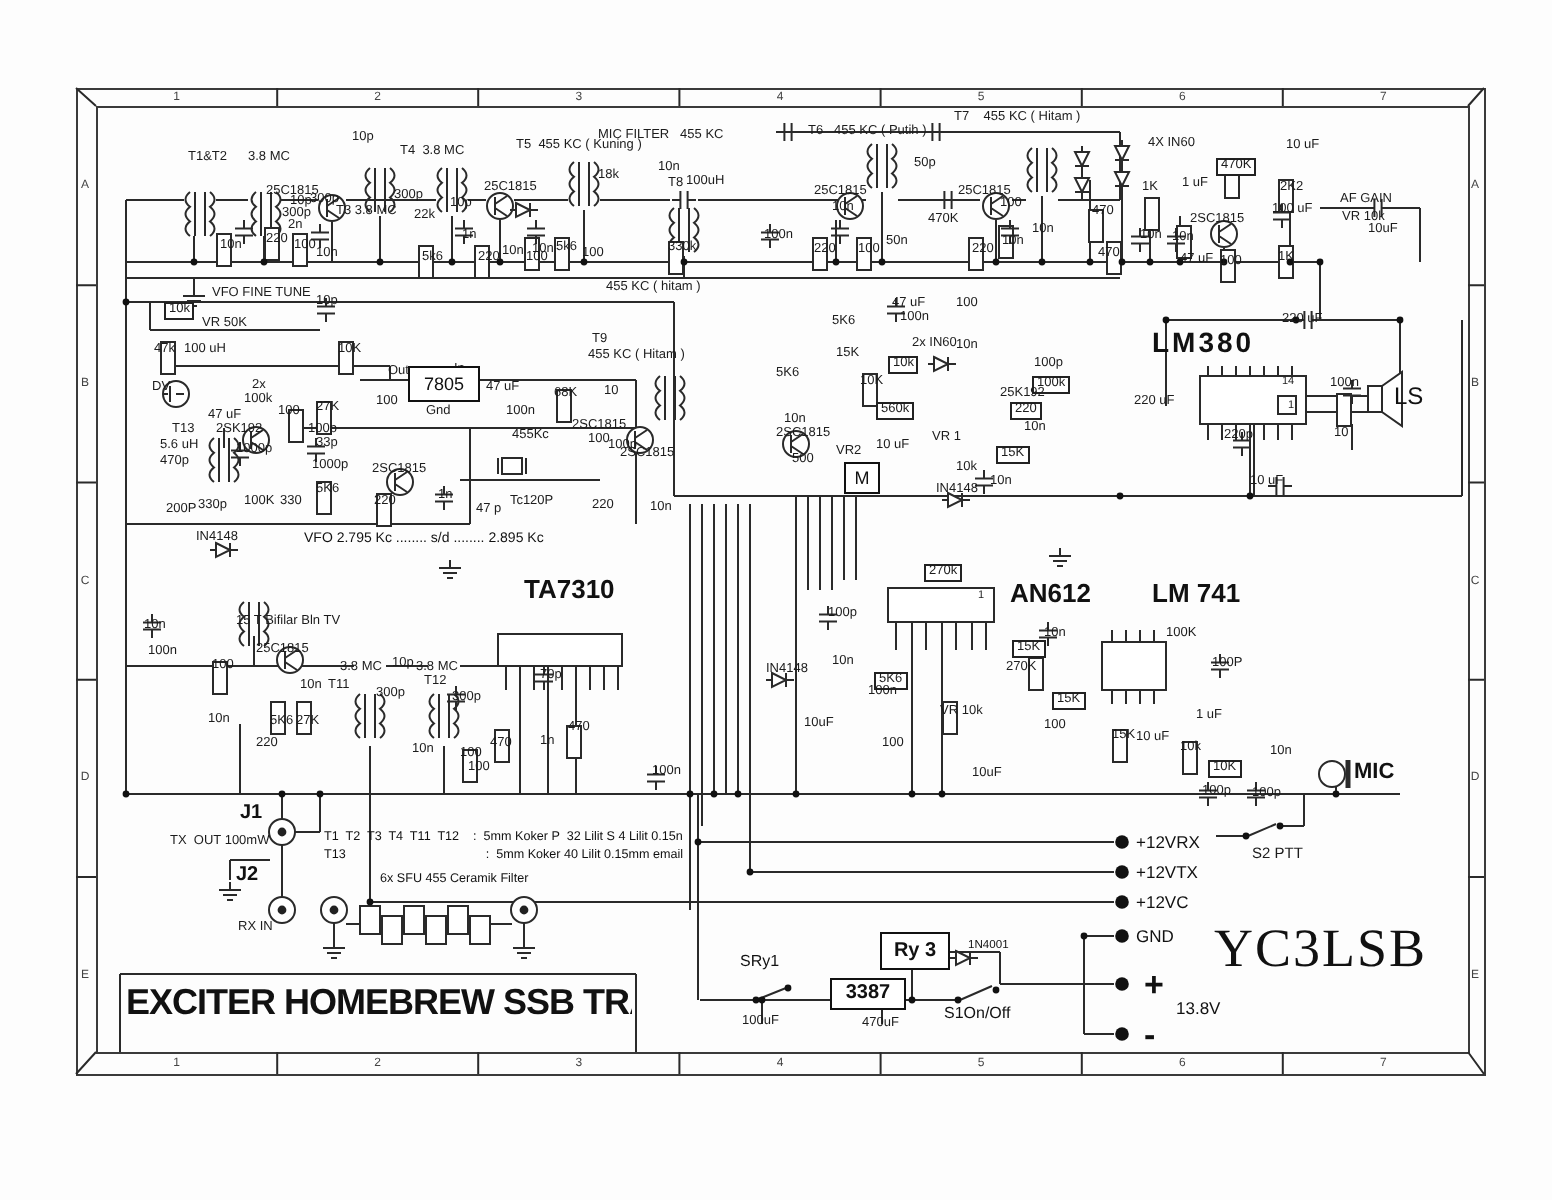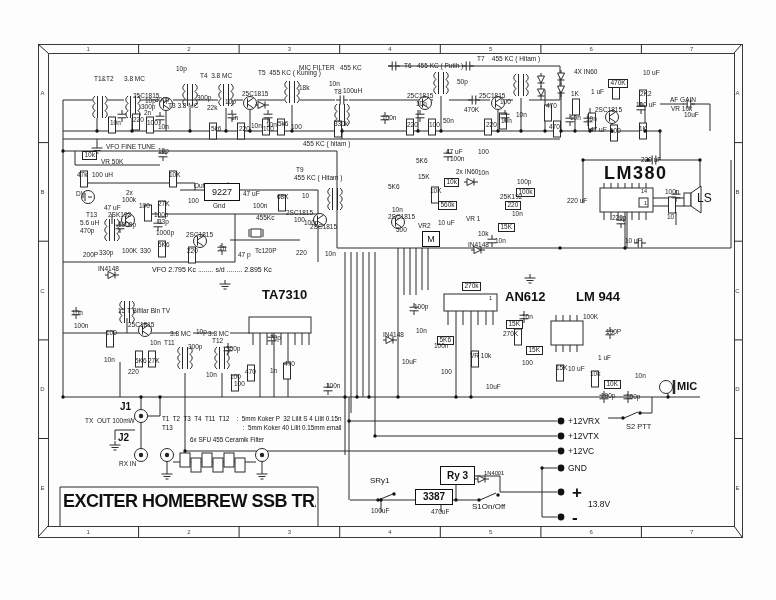--- a/index.html
+++ b/index.html
@@ -573,27 +573,28 @@
       <span class="ref" style="left: 737.5px; top: 191.9px;">B</span>
       <span class="ref" style="left: 42.5px; top: 290.5px;">C</span>
       <span class="ref" style="left: 737.5px; top: 290.5px;">C</span>
       <span class="ref" style="left: 42.5px; top: 389.1px;">D</span>
       <span class="ref" style="left: 737.5px; top: 389.1px;">D</span>
       <span class="ref" style="left: 42.5px; top: 487.7px;">E</span>
       <span class="ref" style="left: 737.5px; top: 487.7px;">E</span>
     </div>
 
   <div class="title">EXCITER HOMEBREW SSB TRANSCEI</div>
+  <div class="callsign">YC3LSB</div>
 
   <div class="ic" style="left:262px;top:288px;font-size:13px">TA7310</div>
   <div class="ic" style="left:505px;top:290px;font-size:13px">AN612</div>
-  <div class="ic" style="left:576px;top:290px;font-size:13px">LM 944</div>
-  <div class="ic" style="left:604px;top:164px;font-size:18px;letter-spacing:1.5px">LM380</div>
-
-  <div class="boxlbl" style="left:204px;top:183px;width:34px;height:16px;font-size:9px;line-height:16px">9227</div>
+  <div class="ic" style="left:576px;top:290px;font-size:13px">LM 741</div>
+  <div class="ic" style="left:576px;top:164px;font-size:14px;letter-spacing:1.5px">LM380</div>
+
+  <div class="boxlbl" style="left:204px;top:183px;width:34px;height:16px;font-size:9px;line-height:16px">7805</div>
   <div class="boxlbl" style="left:415px;top:489px;width:36px;height:14px;font-size:10px;font-weight:bold;line-height:14px">3387</div>
   <div class="boxlbl" style="left:440px;top:466px;width:33px;height:17px;font-size:10px;font-weight:bold;line-height:17px">Ry 3</div>
   <div class="boxlbl" style="left:422px;top:231px;width:16px;height:14px;font-size:9px;line-height:14px">M</div>
 
   <div class="rail" style="left:568px;top:417px">+12VRX</div>
   <div class="rail" style="left:568px;top:432px">+12VTX</div>
   <div class="rail" style="left:568px;top:447px">+12VC</div>
   <div class="rail" style="left:568px;top:464px">GND</div>
   <div class="bigsign" style="left:572px;top:484px">+</div>
   <div class="bigsign" style="left:572px;top:509px">-</div>

